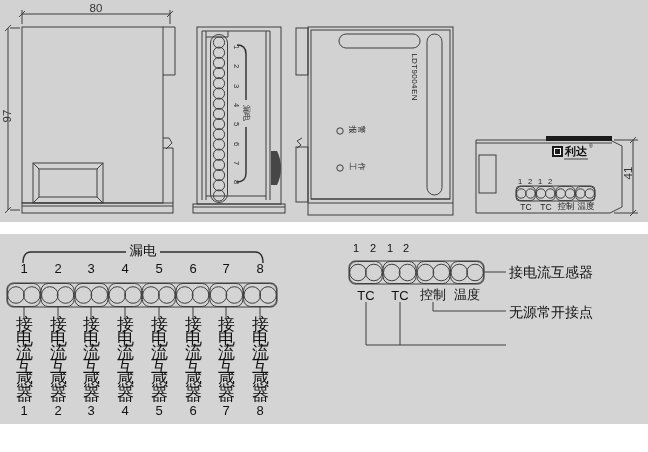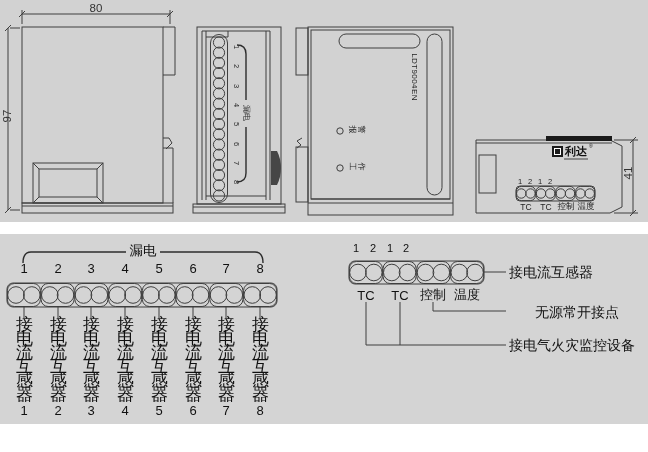--- a/index.html
+++ b/index.html
@@ -264,15 +264,14 @@
   <div class="abs pinnum2 ctr" style="left:373px; top:248px;">2</div>
   <div class="abs pinnum2 ctr" style="left:390px; top:248px;">1</div>
   <div class="abs pinnum2 ctr" style="left:406px; top:248px;">2</div>
 
   <div class="abs portlabel2 ctr" style="left:366px; top:295px;">TC</div>
   <div class="abs portlabel2 ctr" style="left:400px; top:295px;">TC</div>
   <div class="abs portlabel2 ctr" style="left:433px; top:295px;">控制</div>
   <div class="abs portlabel2 ctr" style="left:467px; top:295px;">温度</div>
 
   <div class="abs anno" style="left:509px; top:264px;">接电流互感器</div>
-  <div class="abs anno" style="left:535px; top:304px;">无源常开接点</div>
-  <div class="abs anno" style="left:509px; top:337px;">接电气火灾监控设备</div>
+  <div class="abs anno" style="left:509px; top:304px;">无源常开接点</div>
 </div>
 
 </body></html>

